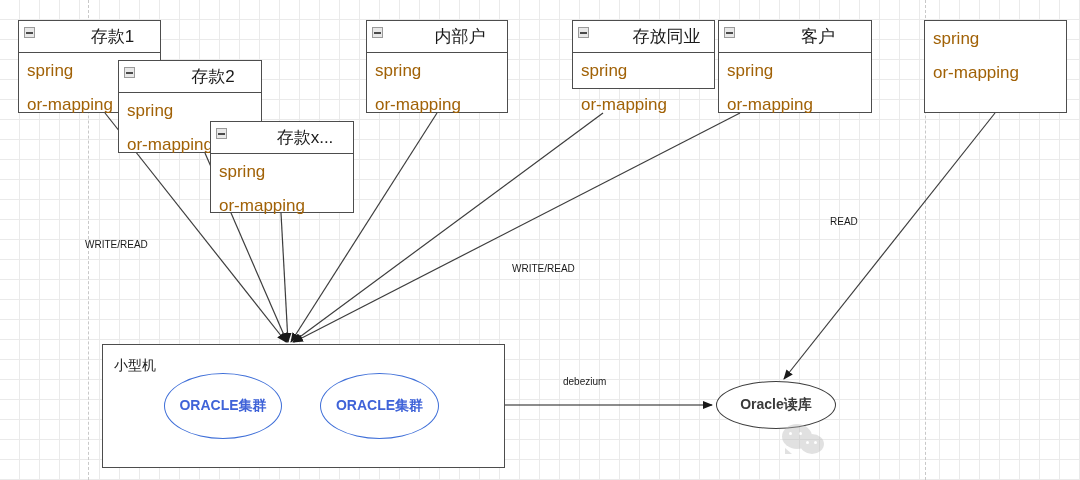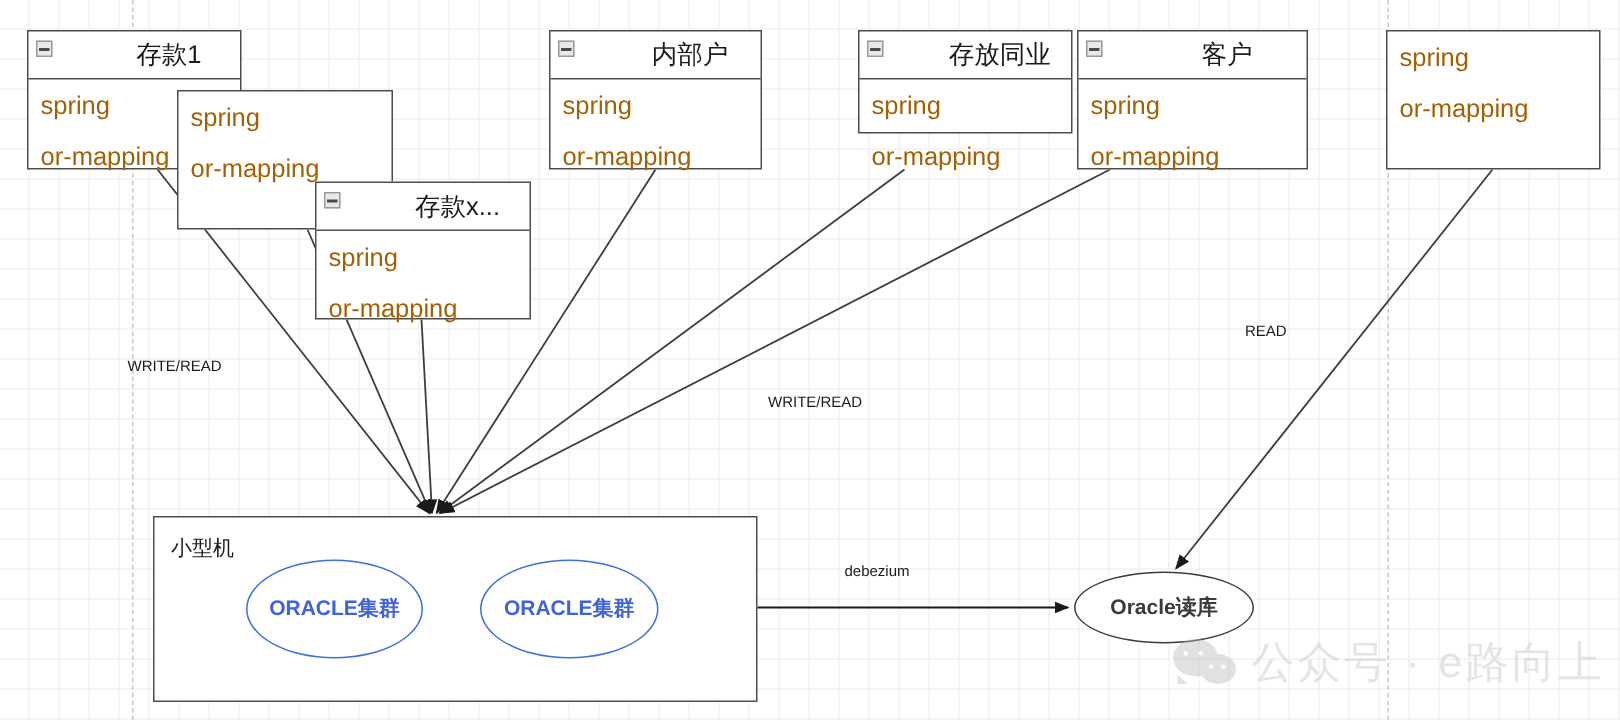--- a/index.html
+++ b/index.html
@@ -217,20 +217,24 @@
       <span class="collapse-icon"></span>
       <span class="title">存款1</span>
     </div>
     <div class="body">
       <div class="attr">spring</div>
       <div class="attr">or-mapping</div>
     </div>
   </div>
 
   <div class="uml" style="left:118px;top:60px;width:144px;height:93px">
+    <div class="hdr">
+      <span class="collapse-icon"></span>
+      <span class="title">存款2</span>
+    </div>
     <div class="body">
       <div class="attr">spring</div>
       <div class="attr">or-mapping</div>
     </div>
   </div>
 
   <div class="uml" style="left:210px;top:121px;width:144px;height:92px">
     <div class="hdr">
       <span class="collapse-icon"></span>
       <span class="title">存款x...</span>
@@ -306,16 +310,15 @@
     <span class="wm-logo">
       <span class="wm-bub big">
         <span class="wm-dot" style="left:7px;top:8px"></span>
         <span class="wm-dot" style="left:17px;top:8px"></span>
       </span>
       <span class="wm-bub small">
         <span class="wm-dot" style="left:6px;top:7px"></span>
         <span class="wm-dot" style="left:14px;top:7px"></span>
       </span>
     </span>
-    <span class="wm-text">公众号 · e路向上</span>
   </div>
 
 </div>
 
 </body></html>

